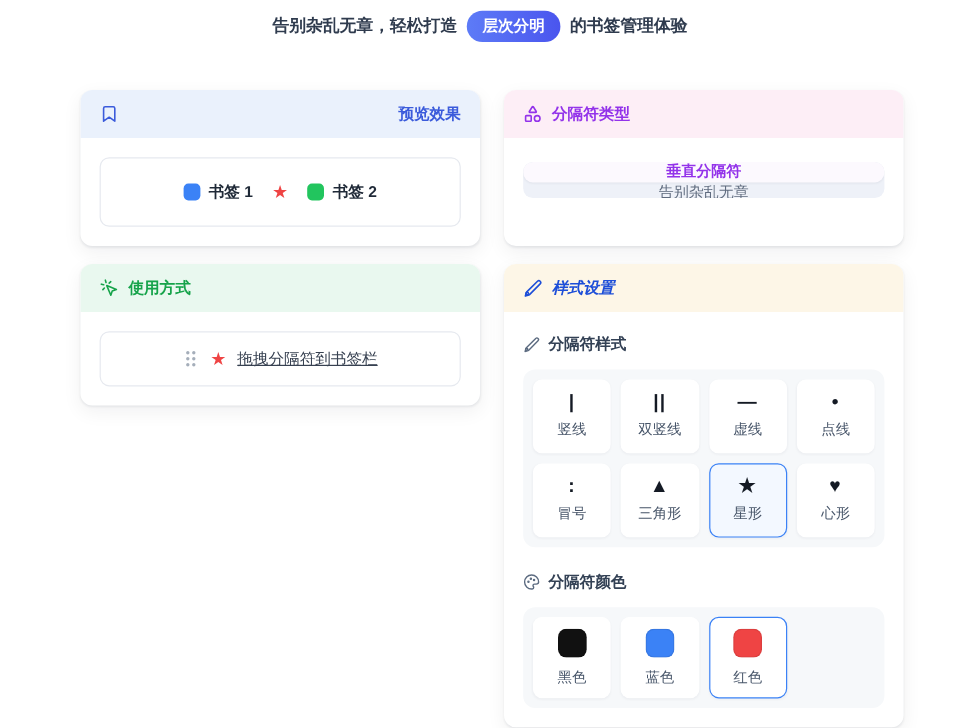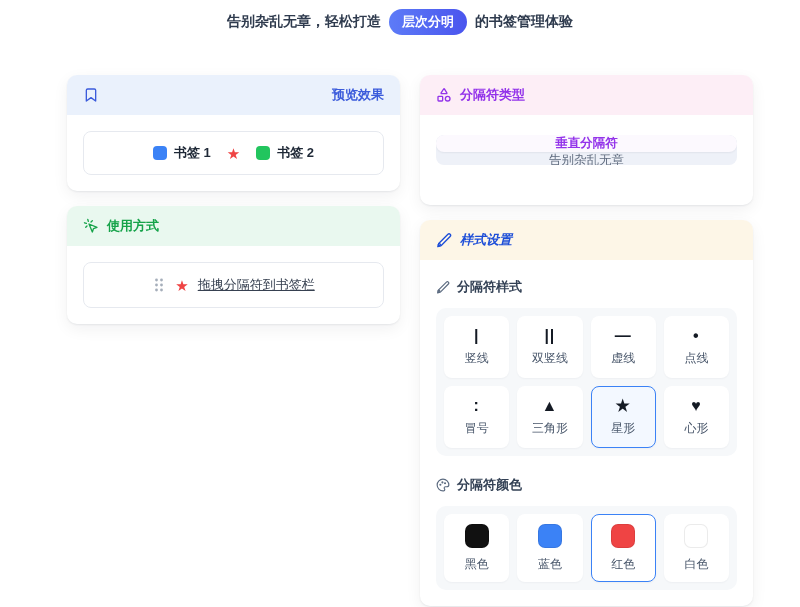--- a/index.html
+++ b/index.html
@@ -22,21 +22,21 @@
   .card-header { display:flex; align-items:center; gap:8px; padding:11px 16px;
           font-size:13px; font-weight:bold; }
   .hdr-blue  { background:#eaf1fc; color:#3b5bdb;justify-content:space-between; }
   .hdr-green { background:#e9f8ef; color:#16a34a; }
   .hdr-pink  { background:#fdeef6; color:#9333ea; }
   .hdr-cream { background:#fdf6e7; color:#1d4ed8;font-style:italic; }
   .card-body { padding:16px; }
   .ico { width:16px; height:16px; flex:0 0 auto; }
 
   
-  .preview-box { border:1px solid #e6e9ef; border-radius:8px; height:44px;
+  .preview-box { border:1px solid #e6e9ef; border-radius:8px; height:58px;
           display:flex; align-items:center; justify-content:center; gap:16px; background:#fff; }
   .bm { display:flex; align-items:center; gap:7px; font-size:13px; font-weight:600; color:#1f2937; }
   .bm-square { width:14px; height:14px; border-radius:4px; display:inline-block; }
   .star-glyph { color:#ef4444; font-size:15px; line-height:1; }
 
   
   .usage-box { border:1px solid #e6e9ef; border-radius:8px; height:46px;
           display:flex; align-items:center; justify-content:center; gap:9px; background:#fff; }
   .usage-text { font-size:13px; color:#374151;text-decoration:underline; }
   .grip { width:14px; height:16px; color:#a5aeba; }
@@ -228,24 +228,20 @@
                 <span class="tile-label">黑色</span>
               </div>
               <div class="ctile">
                 <span class="swatch" style="background: rgb(59, 130, 246);"></span>
                 <span class="tile-label">蓝色</span>
               </div>
               <div class="ctile selected">
                 <span class="swatch" style="background: rgb(239, 68, 68);"></span>
                 <span class="tile-label">红色</span>
               </div>
-              <div class="ctile">
-                <span class="swatch" style="background: rgb(255, 255, 255);"></span>
-                <span class="tile-label">白色</span>
-              </div>
             </div>
           </div>
 
         </div>
       </div>
 
     </div>
   </div>
 </div>
 

